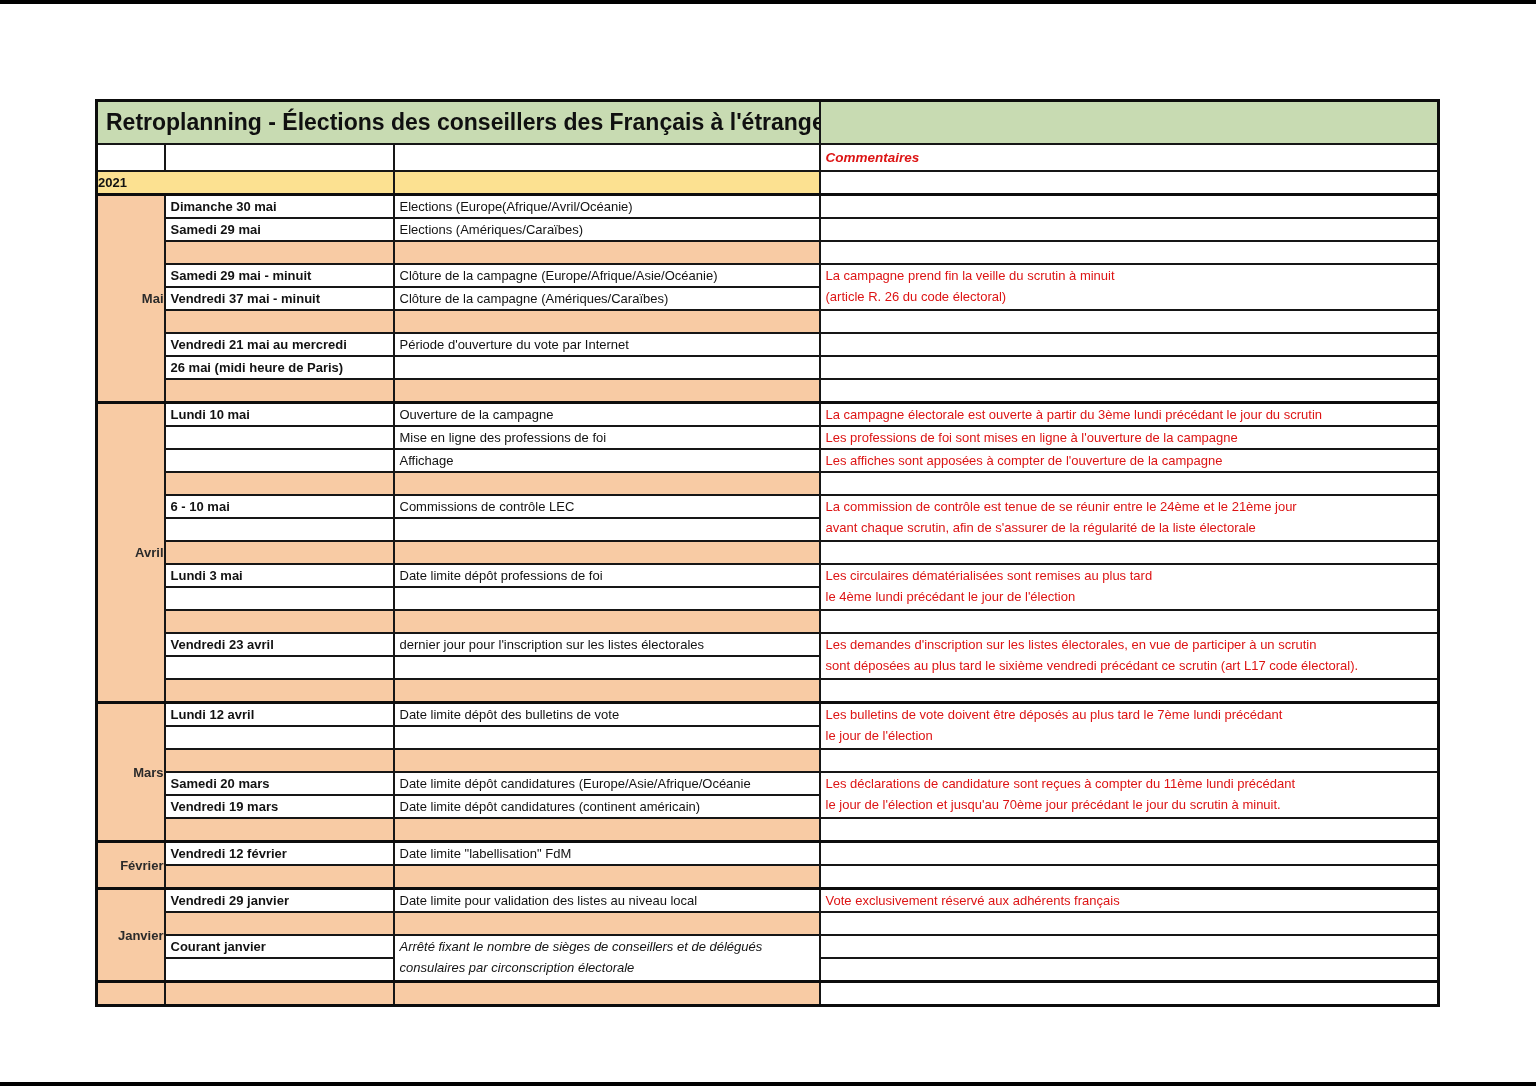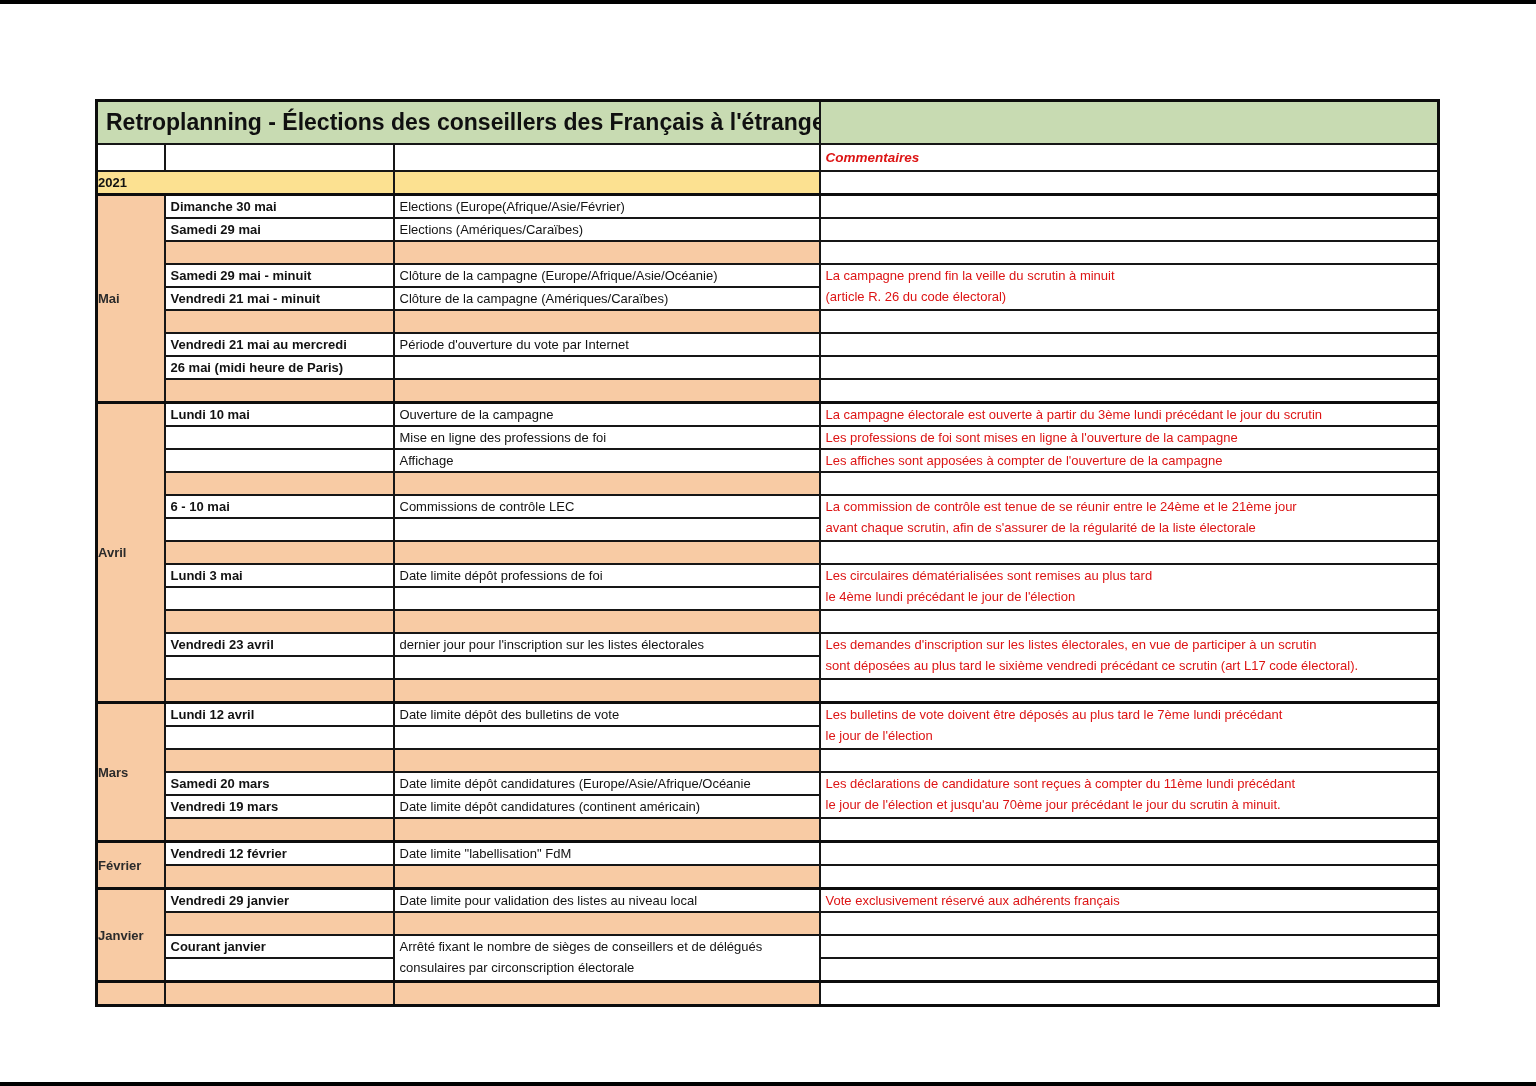--- a/index.html
+++ b/index.html
@@ -27,29 +27,29 @@
     background:#c8dbb2;height:41px;
     font-size:23px;font-weight:bold;padding-left:8px;color:#101010;
   }
   tr.hdr-comm td{height:25px;}
   td.comm-head{color:#dd1414;font-weight:bold;font-style:italic;font-size:13.5px;margin-left:8px;}
   tr.hdr-year td{height:21px;}
   td.year{background:#fce191;font-weight:bold;padding:0;}
   td.year-fill{background:#fce191;}
 
   td.month{
-    background:#f8cba4;text-align:left;padding:0;
+    background:#f8cba4;text-align:right;padding:0;
     font-weight:bold;color:#2b2b2b;vertical-align:middle;
   }
   td.date{font-weight:bold;}
   td.sep{background:#f8cba4;}
   td.comment{color:#dd1414;}
   td.cmulti{vertical-align:top;padding-top:0;padding-bottom:1px;}
   .cline{height:21px;line-height:21px;color:#dd1414;}
-  td.emulti{vertical-align:top;padding-top:0;padding-bottom:0;}
+  td.emulti{vertical-align:top;padding-top:0;padding-bottom:0;font-style:italic;}
   .eline{height:21px;line-height:21px;color:#121212;}
 
   tr.thick-top td{border-top:3px solid #0d0d0d;}
 </style>
 </head>
 <body>
 
 <div class="edge-bar top"></div>
 <div class="edge-bar bottom"></div>
 
@@ -74,21 +74,21 @@
   </tr>
   <tr class="hdr-year">
     <td class="year" colspan="2">2021</td>
     <td class="year-fill"></td>
     <td></td>
   </tr>
 
   <tr class="thick-top">
     <td class="month" rowspan="9">Mai</td>
     <td class="date">Dimanche 30 mai</td>
-    <td>Elections (Europe(Afrique/Asie/Février)</td>
+    <td>Elections (Europe(Afrique/Avril/Océanie)</td>
     <td class="comment"></td>
   </tr>
   <tr>
     <td class="date">Samedi 29 mai</td>
     <td>Elections (Amériques/Caraïbes)</td>
     <td class="comment"></td>
   </tr>
   <tr>
     <td class="sep"></td>
     <td class="sep"></td>
@@ -96,21 +96,21 @@
   </tr>
   <tr>
     <td class="date">Samedi 29 mai - minuit</td>
     <td>Clôture de la campagne (Europe/Afrique/Asie/Océanie)</td>
     <td class="comment cmulti" rowspan="2">
       <div class="cline">La campagne prend fin la veille du scrutin à minuit</div>
       <div class="cline">(article R. 26 du code électoral)</div>
     </td>
   </tr>
   <tr>
-    <td class="date">Vendredi 21 mai - minuit</td>
+    <td class="date">Vendredi 37 mai - minuit</td>
     <td>Clôture de la campagne (Amériques/Caraïbes)</td>
   </tr>
   <tr>
     <td class="sep"></td>
     <td class="sep"></td>
     <td class="comment"></td>
   </tr>
   <tr>
     <td class="date">Vendredi 21 mai au mercredi</td>
     <td>Période d'ouverture du vote par Internet</td>

